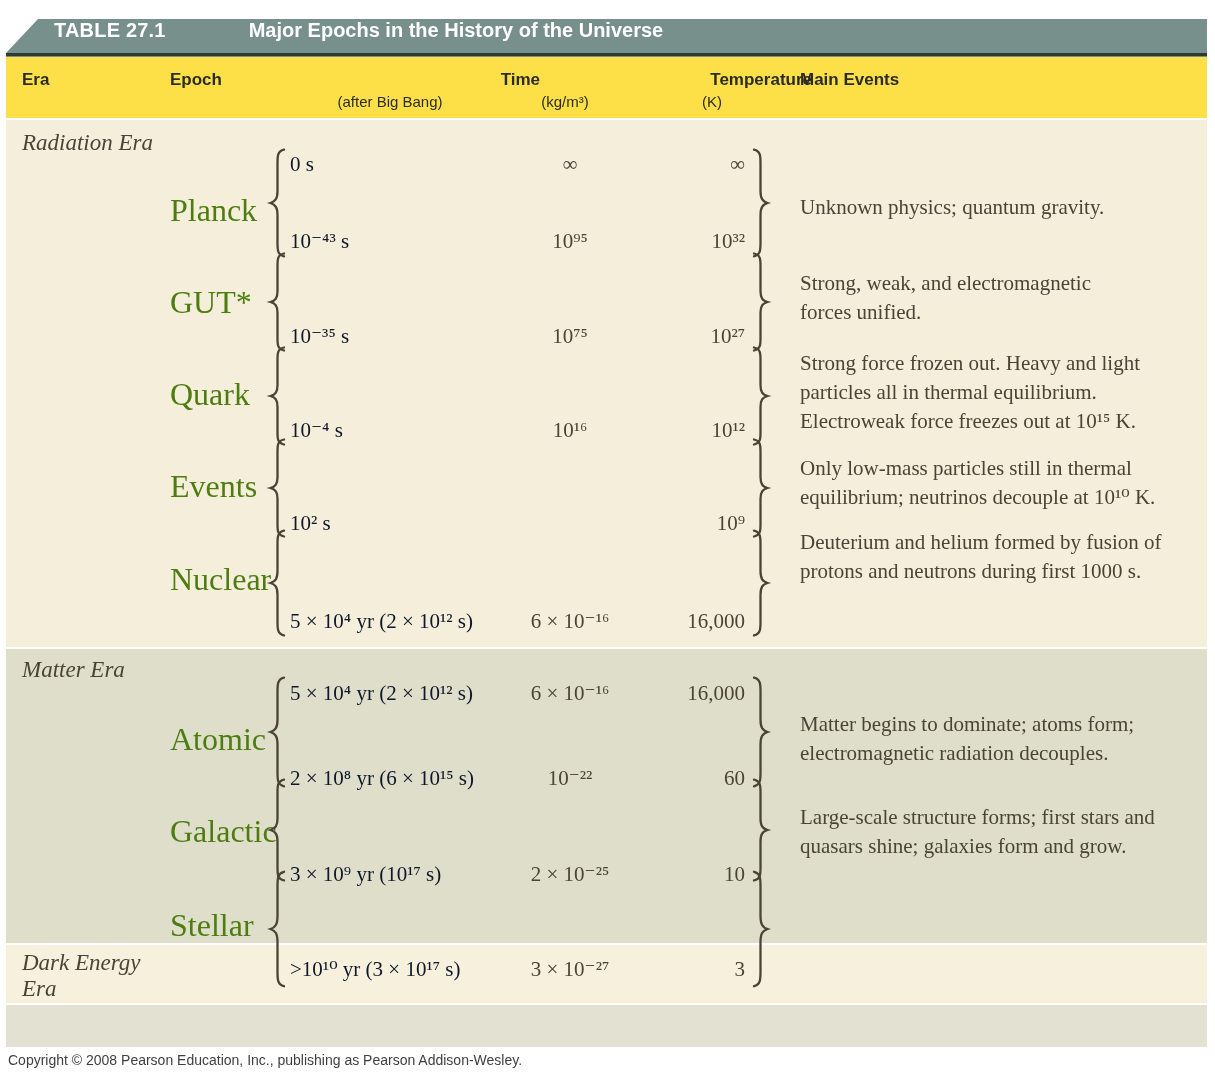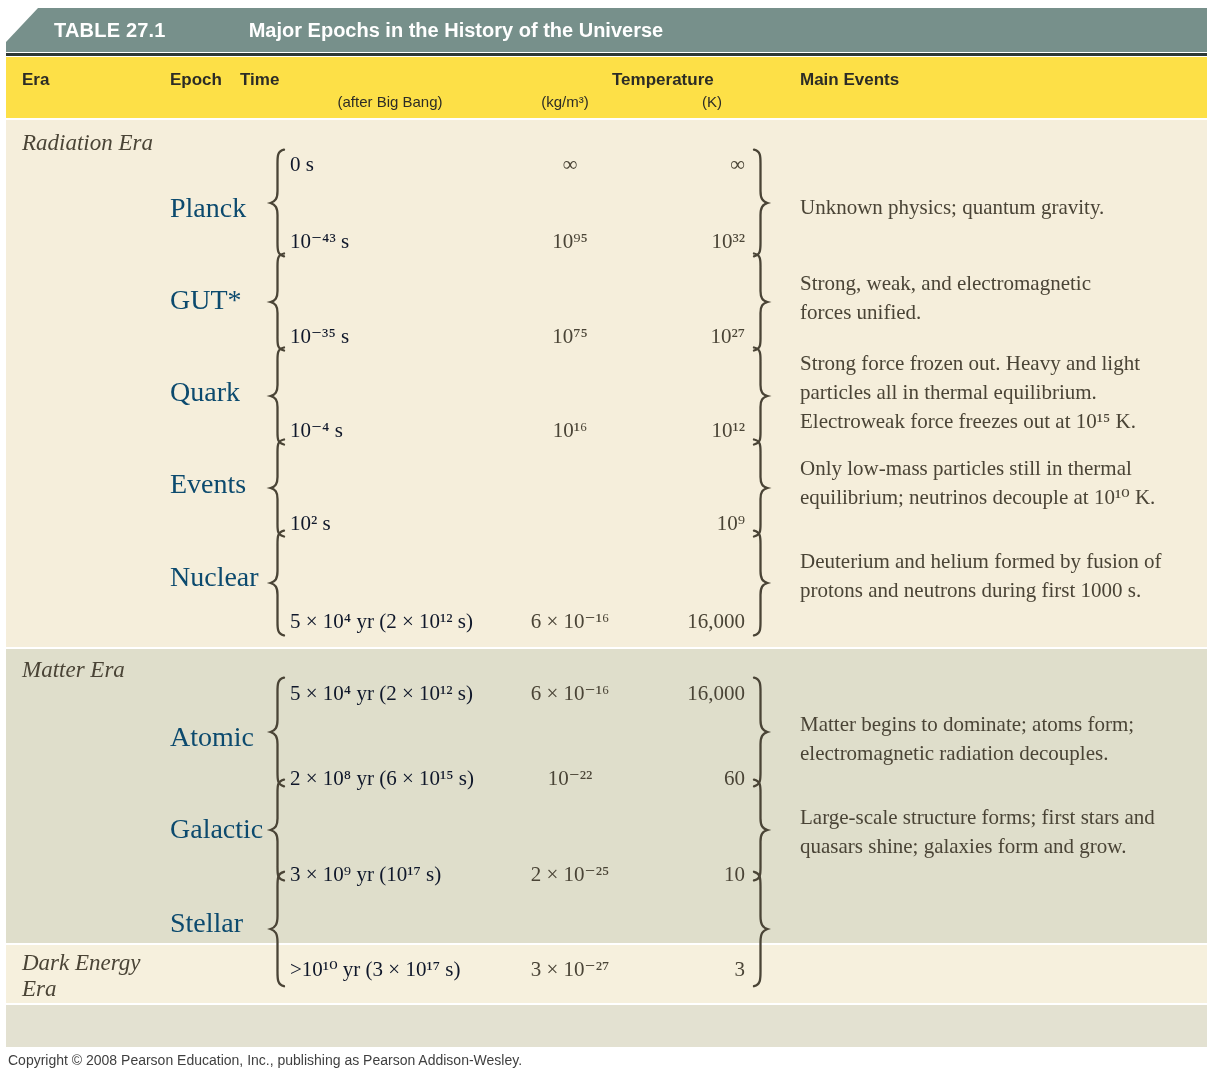--- a/index.html
+++ b/index.html
@@ -1,37 +1,37 @@
 <!DOCTYPE html>
 <html><head>
 <meta charset="utf-8">
 <style>
   html,body{margin:0;padding:0;background:#ffffff;}
   .page{position:relative;width:1215px;height:1080px;background:#ffffff;overflow:hidden;
         font-family:"Liberation Serif","DejaVu Serif",serif;color:#47412f;}
   .band{position:absolute;left:6px;width:1201px;}
-  .titlebar{top:8px;height:44px;background:#77908b;
+  .titlebar{top:19px;height:44px;background:#77908b;
             clip-path:polygon(32px 0,100% 0,100% 100%,0 100%,0 34px);
-            display:flex;align-items:center;color:#ffffff;
+            display:flex;align-items:flex-start;color:#ffffff;
             font-family:"Liberation Sans",sans-serif;font-weight:bold;}
   .title-tag{margin-left:48px;font-size:20px;letter-spacing:.2px;}
   .title-text{margin-left:83px;font-size:20px;}
   .rule{top:53px;height:3px;background:#2e3936;}
   .colhead{top:57px;height:61px;background:#fde047;}
   .sec-radiation{top:120px;height:527px;background:#f5eedb;}
   .sec-matter{top:649px;height:294px;background:#dfdecb;}
   .sec-dark{top:945px;height:58px;background:#f6f0dd;}
   .sec-foot{top:1005px;height:42px;background:#e3e1d1;}
   .ch{position:absolute;font-family:"Liberation Sans",sans-serif;font-weight:bold;
       font-size:17px;color:#2c2c26;white-space:nowrap;}
   .chsub{position:absolute;font-family:"Liberation Sans",sans-serif;font-weight:normal;
       font-size:15px;color:#2c2c26;white-space:nowrap;text-align:center;}
-  .ctr{text-align:left;}
+  .ctr{text-align:right;}
   .era-label{position:absolute;left:22px;font-style:italic;font-size:23px;color:#4a4436;line-height:26px;}
-  .epoch{position:absolute;left:170px;font-size:28px;color:#0c4a6e;white-space:nowrap;}
+  .epoch{position:absolute;left:170px;font-size:32px;color:#4d7c0f;white-space:nowrap;}
   .cell-t{position:absolute;left:290px;font-size:21px;white-space:nowrap;color:#0f172a;}
   .cell-d{position:absolute;left:450px;width:240px;text-align:center;font-size:21px;white-space:nowrap;color:#4a4436;}
   .cell-k{position:absolute;left:610px;width:135px;text-align:right;font-size:21px;white-space:nowrap;color:#4a4436;}
   .event{position:absolute;left:800px;font-size:21px;line-height:29px;color:#4a4436;}
   .brace{position:absolute;left:264px;width:24px;fill:none;stroke:#4a4436;stroke-width:2.3px;stroke-linecap:round;}
   .brace.r{left:750px;transform:scaleX(-1);}
   .footnote{position:absolute;left:22px;top:1013px;font-size:22px;color:#4a4436;}
   .footnote .it{font-style:italic;}
   .copyright{position:absolute;left:8px;top:1052px;font-family:"Liberation Sans",sans-serif;
              font-size:14px;color:#3f3f3f;}
@@ -93,21 +93,21 @@
   <span class="epoch" style="top:192px">Planck</span>
   <span class="epoch" style="top:284px">GUT*</span>
   <span class="epoch" style="top:376px">Quark</span>
   <span class="epoch" style="top:468px">Events</span>
   <span class="epoch" style="top:561px">Nuclear</span>
 
   <span class="event" style="top:193px;width:400px">Unknown physics; quantum gravity.</span>
   <span class="event" style="top:269px;width:335px">Strong, weak, and electromagnetic forces unified.</span>
   <span class="event" style="top:349px;width:400px">Strong force frozen out. Heavy and light particles all in thermal equilibrium. Electroweak force freezes out at 10¹⁵ K.</span>
   <span class="event" style="top:454px;width:405px">Only low-mass particles still in thermal equilibrium; neutrinos decouple at 10¹⁰ K.</span>
-  <span class="event" style="top:547px;width:405px">Deuterium and helium formed by fusion of protons and neutrons during first 1000 s.</span>
+  <span class="event" style="top:528px;width:405px">Deuterium and helium formed by fusion of protons and neutrons during first 1000 s.</span>
 
   <span class="cell-t" style="top:681px">5 × 10⁴ yr (2 × 10¹² s)</span>
   <span class="cell-d" style="top:681px">6 × 10⁻¹⁶</span>
   <span class="cell-k" style="top:681px">16,000</span>
 
   <span class="cell-t" style="top:766px">2 × 10⁸ yr (6 × 10¹⁵ s)</span>
   <span class="cell-d" style="top:766px">10⁻²²</span>
   <span class="cell-k" style="top:766px">60</span>
 
   <span class="cell-t" style="top:862px">3 × 10⁹ yr (10¹⁷ s)</span>

